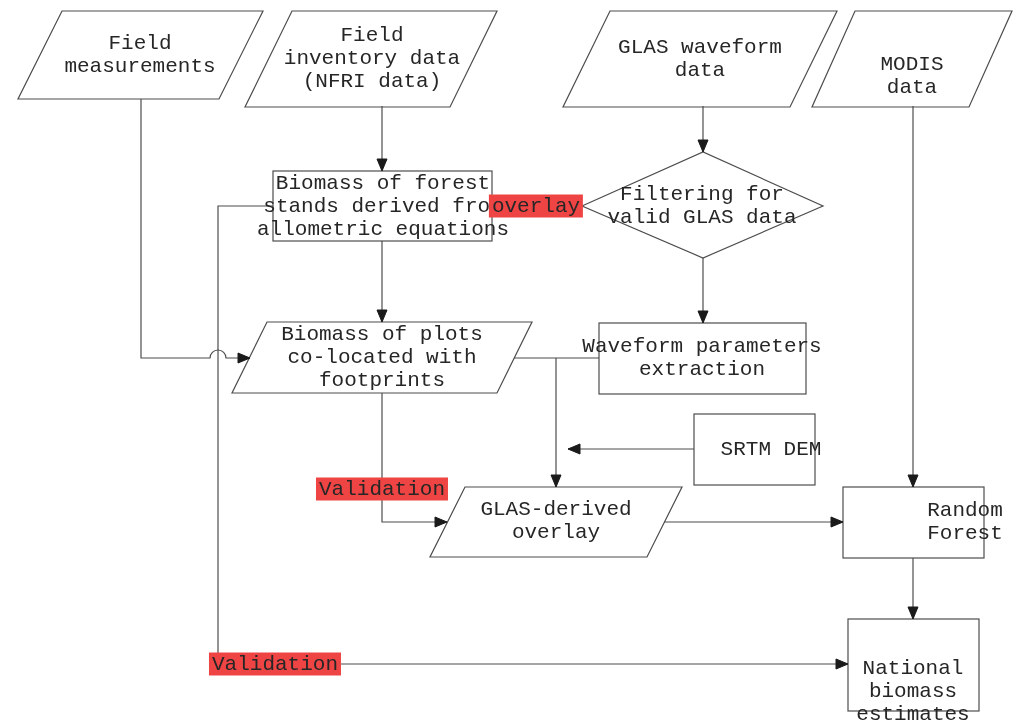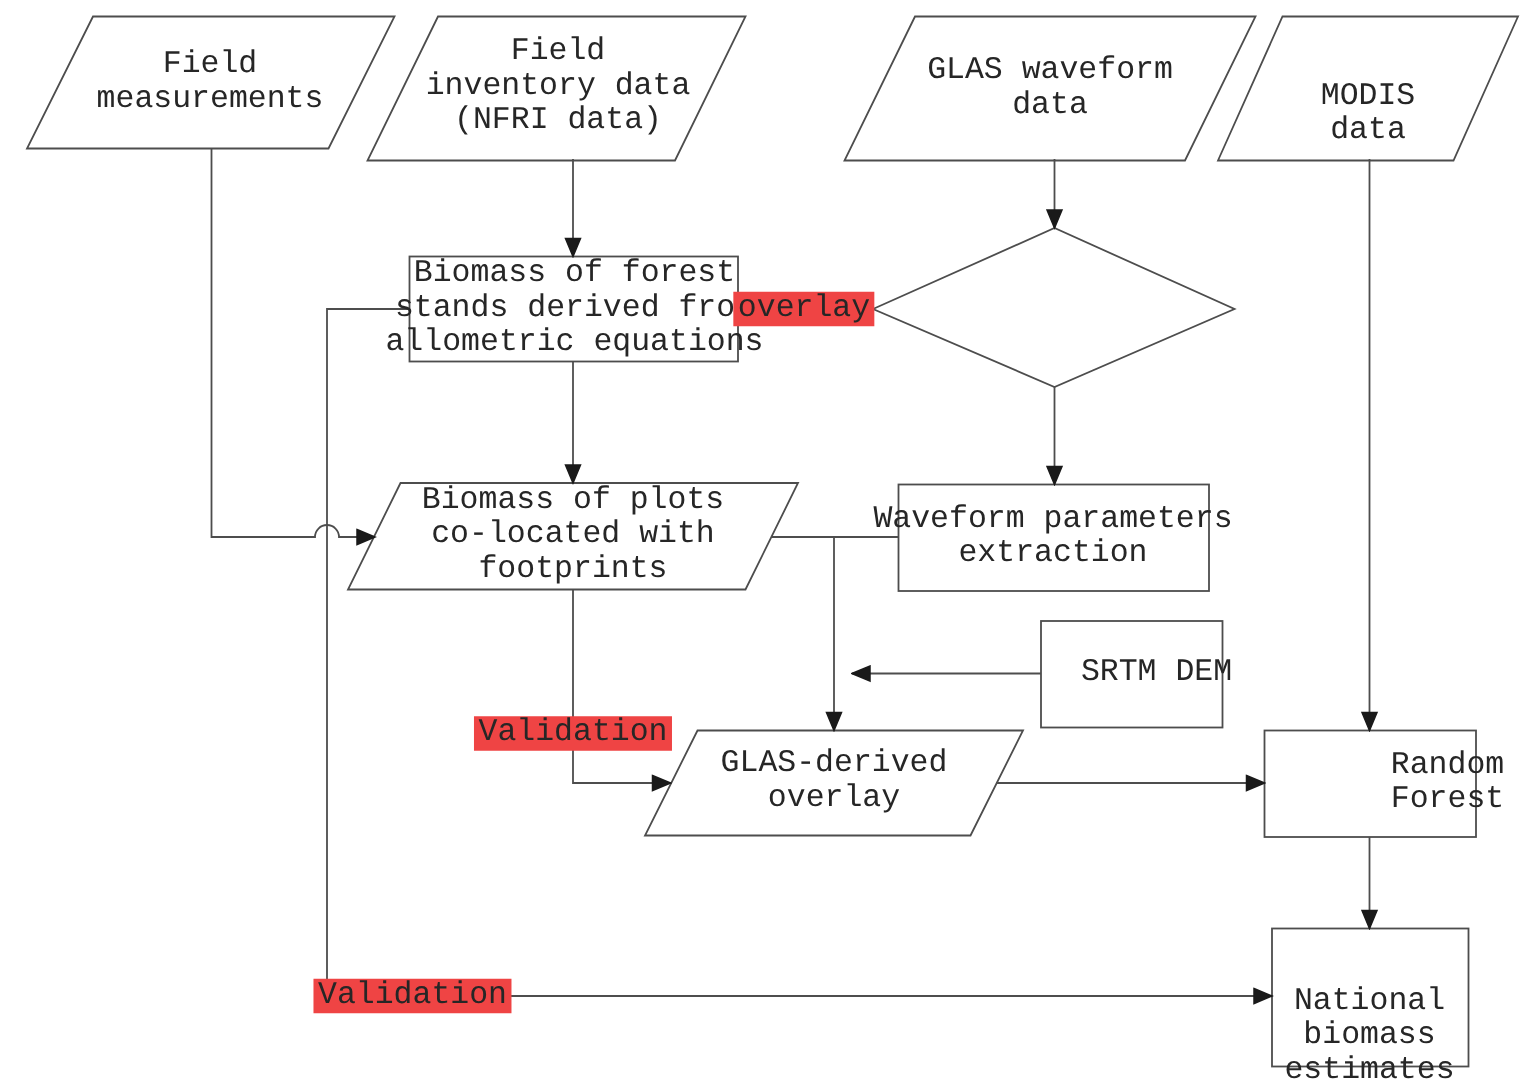--- a/index.html
+++ b/index.html
@@ -74,20 +74,22 @@
   <div class="lbl" style="left:372px; top:58px;">Field
 inventory data
 (NFRI data)</div>
   <div class="lbl" style="left:700px; top:59px;font-family:Liberation Mono, monospace;">GLAS waveform
 data</div>
   <div class="lbl" style="left:912px; top:76px;">MODIS
 data</div>
   <div class="lbl" style="left:383px; top:206px;">Biomass of forest
 stands derived from
 allometric equations</div>
+  <div class="lbl" style="left:702px; top:206px;">Filtering for
+valid GLAS data</div>
   <div class="lbl" style="left:382px; top:357px;">Biomass of plots
 co-located with
 footprints</div>
   <div class="lbl" style="left:702px; top:358px;">Waveform parameters
 extraction</div>
   <div class="lbl" style="left:771px; top:449px;">SRTM DEM</div>
   <div class="lbl" style="left:556px; top:521px;">GLAS-derived
 overlay</div>
   <div class="lbl" style="left:965px; top:522px;">Random Forest</div>
   <div class="lbl" style="left:913px; top:691px;">National

